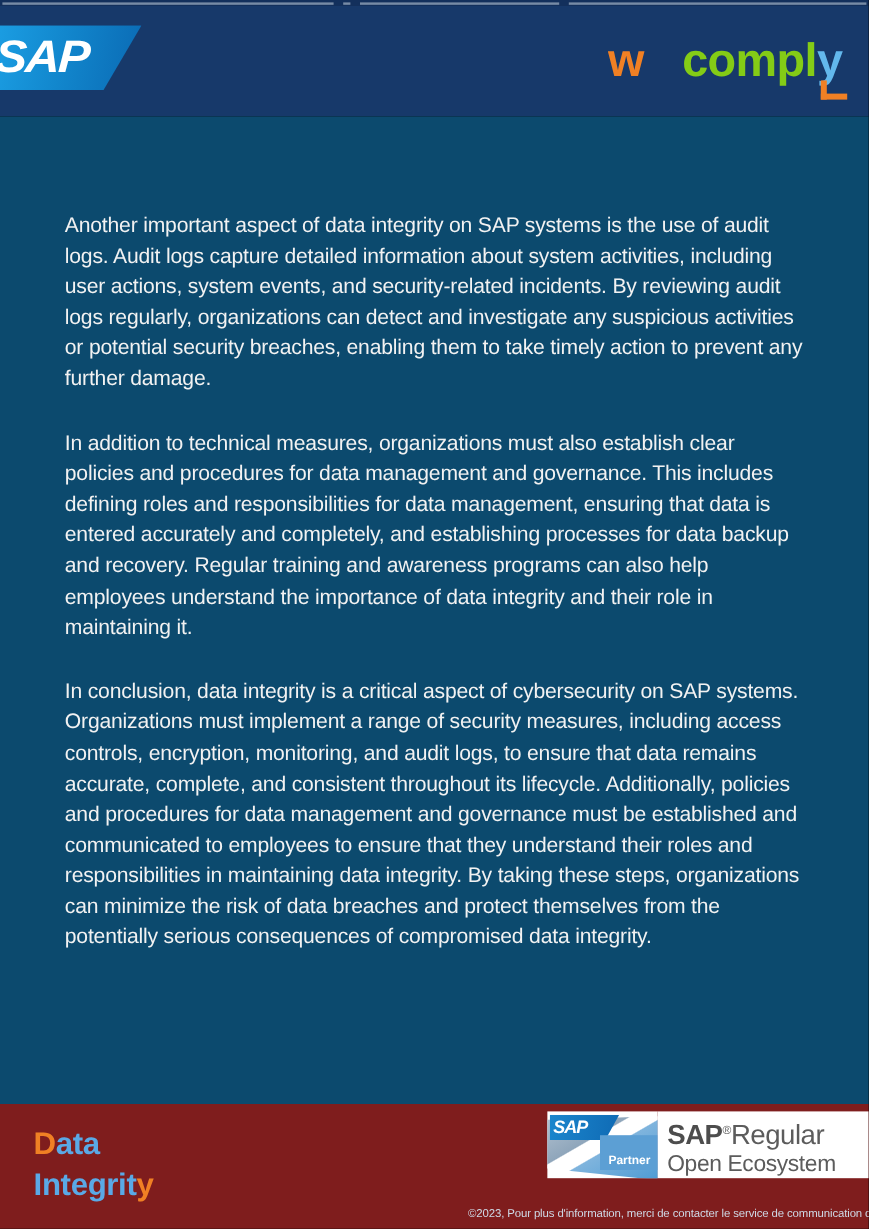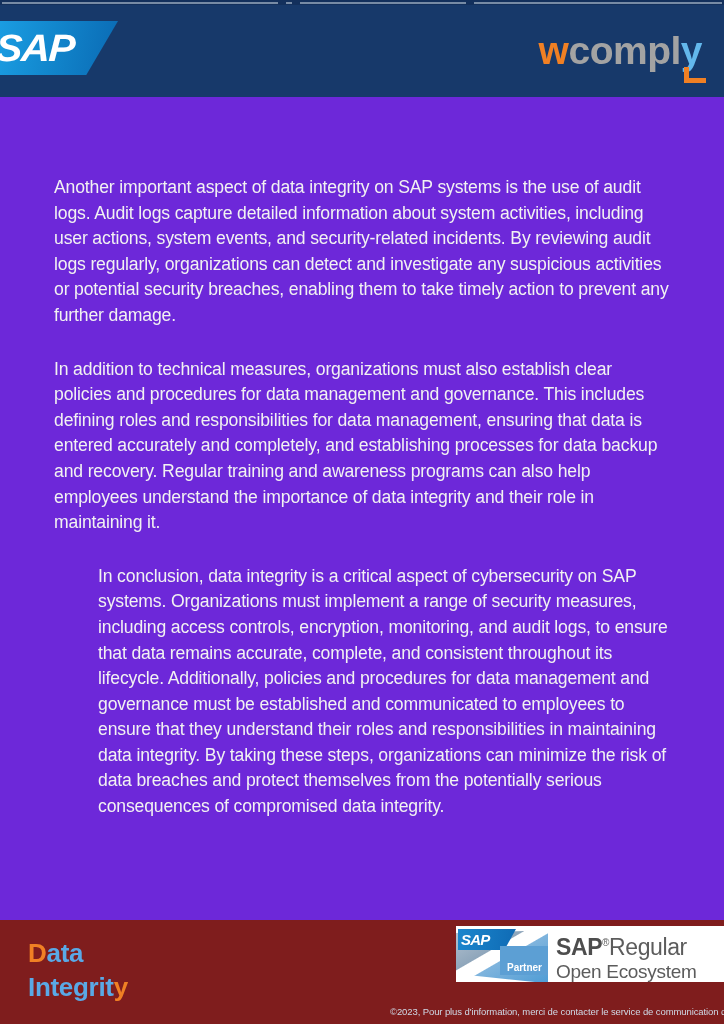--- a/index.html
+++ b/index.html
@@ -85,54 +85,54 @@
     right: 22px;
     top: 26px;
     font-family: "Liberation Sans", sans-serif;
     font-size: 39px;
     font-weight: 700;
     line-height: 1;
     letter-spacing: -0.5px;
     white-space: nowrap;
   }
   .wcomply .w { color: #f08024; }
-  .wcomply .rest { color: #a3a3a3; }
+  .wcomply .rest { color: #84cc16; margin-left: 32px; }
   .wcomply .tail-y { color: #63b8ec; position: relative; }
   .wcomply .tail-y::after {
     content: "";
     position: absolute;
     left: 3px;
     bottom: -11px;
     width: 17px;
     height: 11px;
     border-left: 5px solid #f08024;
     border-bottom: 5px solid #f08024;
   }
 
   
   .content {
     position: absolute;
     top: 97px;
     left: 0;
     width: 724px;
     height: 823px;
-    background: #6d28d9;
+    background: #0c4a6e;
     padding: 78px 50px 0 54px;
     box-sizing: border-box;
   }
   .content p {
     margin: 0 0 28px 0;
     color: #f2f2f2;
     font-family: "Liberation Sans", sans-serif;
     font-size: 17.6px;
     line-height: 25.6px;
     letter-spacing: -0.15px;
     text-align: left;
   }
-  .content p:last-child { margin-bottom: 0; margin-left: 44px; }
+  .content p:last-child { margin-bottom: 0; }
 
   
   .footer {
     position: absolute;
     left: 0;
     top: 920px;
     width: 724px;
     height: 108px;
     background: #7f1d1d;
   }

